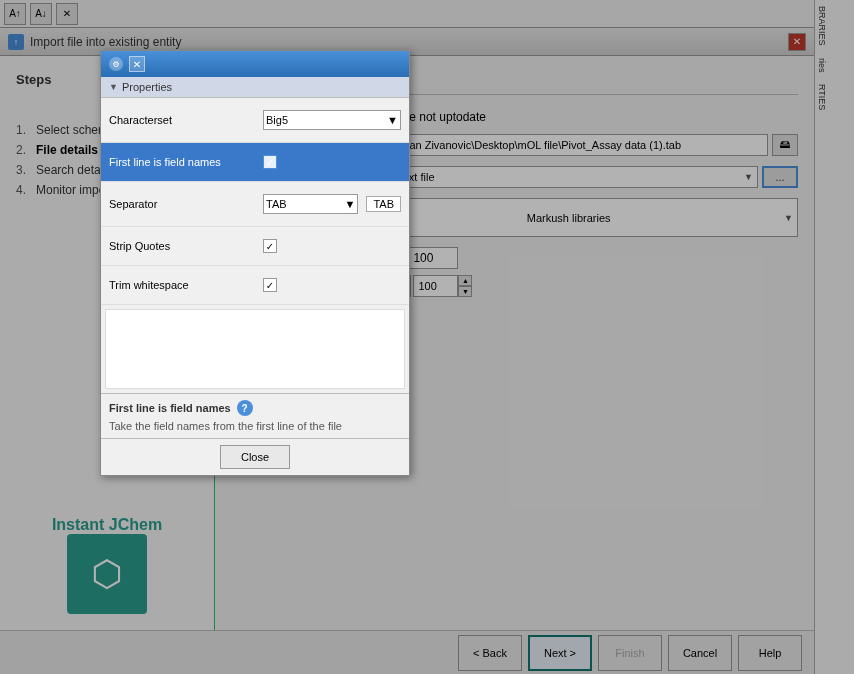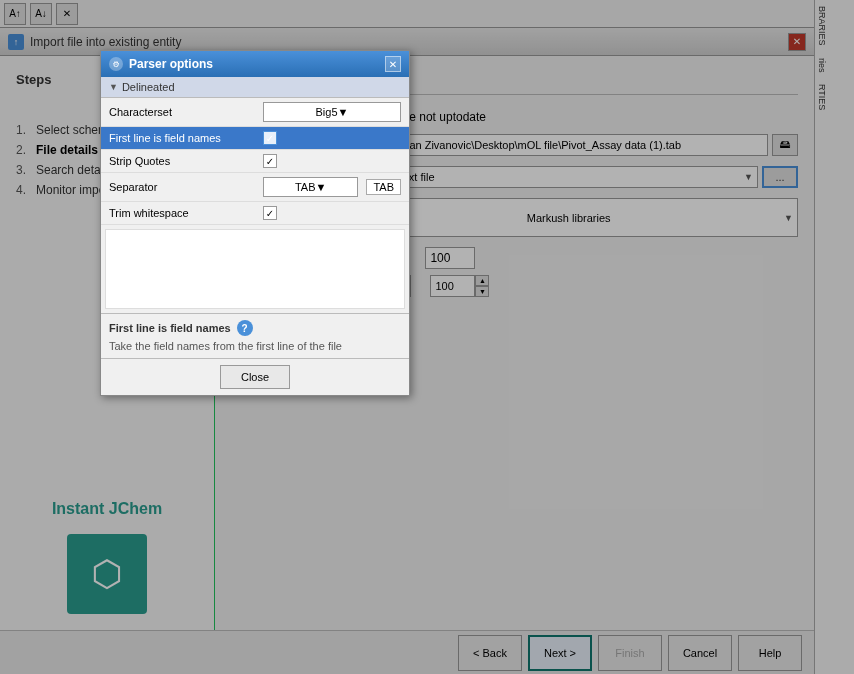--- a/index.html
+++ b/index.html
@@ -140,21 +140,21 @@
 
     
     .branding {
       margin-top: auto;
       text-align: center;
     }
     .brand-text {
       color: #2a9d8f;
       font-size: 16px;
       font-weight: bold;
-      margin-bottom: 16px;
+      margin-bottom: 0;
     }
     .brand-logo {
       width: 80px; height: 80px;
       background: #2a9d8f;
       border-radius: 4px;
       margin: 0 auto;
       display: flex; align-items: center; justify-content: center;
     }
     .hex-icon {
       color: white;
@@ -243,21 +243,21 @@
       background: white;
       padding: 0 4px;
       font-size: 11px;
       display: flex; align-items: center; justify-content: space-between;
     }
     .table-icon { font-size: 11px; color: #555; }
 
     .records-section {
       display: flex;
       align-items: center;
-      gap: 19px;
+      gap: 2px;
       margin-top: 10px;
       margin-left: 100px;
     }
     .records-label { color: #333; }
     .records-value {
       border: 1px solid #999;
       background: white;
       width: 50px; height: 22px;
       display: flex; align-items: center;
       padding: 0 4px;
@@ -386,38 +386,38 @@
       border-collapse: collapse;
     }
     .parser-table tr {
       border-bottom: 1px solid #ddd;
     }
     .parser-table tr.selected {
       background: #3a78c9;
       color: white;
     }
     .parser-table td {
-      padding: 4px 8px;
+      padding: 12px 8px;
       font-size: 11px;
     }
     .parser-table td:first-child {
       width: 50%;
     }
     .parser-table td:last-child {
       width: 50%;
     }
 
     .parser-select {
       width: 100%;
       height: 20px;
       border: 1px solid #999;
       background: white;
       font-size: 11px;
       padding: 0 2px;
-      display: flex; align-items: center; justify-content: center;
+      display: flex; align-items: center; justify-content: space-between;
     }
     .check-box {
       width: 14px; height: 14px;
       border: 1px solid #999;
       background: white;
       display: flex; align-items: center; justify-content: center;
       font-size: 10px;
     }
     .tab-badge {
       background: white;
@@ -594,70 +594,69 @@
     <button class="footer-btn">Cancel</button>
     <button class="footer-btn">Help</button>
   </div>
 </div>
 
 <div class="modal-overlay">
   <div class="parser-dialog">
 
     <div class="parser-titlebar">
       <div class="parser-title-icon">⚙</div>
-      <span class="parser-title-text">Parser options</span>
       <div class="parser-close-btn">✕</div>
     </div>
 
     <div class="parser-props-header">
       <span class="expand-icon">▼</span>
-      <span>Delineated</span>
+      <span>Properties</span>
     </div>
 
     <table class="parser-table">
       <tbody>
 
         <tr>
           <td>Characterset</td>
           <td>
             <div class="parser-select">
               <span>Big5</span>
               <span>▼</span>
             </div>
           </td>
         </tr>
 
         <tr class="selected">
           <td>First line is field names</td>
           <td>
             <div class="check-box" style="background:#e8f0fa; border-color: #4a90d9;">✓</div>
-          </td>
-        </tr>
-
-        <tr>
-          <td>Strip Quotes</td>
-          <td>
-            <div class="check-box">✓</div>
           </td>
         </tr>
 
         <tr>
           <td>Separator</td>
           <td>
             <div style="display:flex; align-items:center; gap:4px;">
               <div class="parser-select" style="flex:1;">
                 <span>TAB</span>
                 <span>▼</span>
               </div>
               <div class="tab-badge">TAB</div>
             </div>
           </td>
         </tr>
 
         <tr>
+          <td>Strip Quotes</td>
+          <td>
+            <div class="check-box">✓</div>
+          </td>
+        </tr>
+
+        <tr>
           <td>Trim whitespace</td>
           <td>
             <div class="check-box">✓</div>
           </td>
         </tr>
       </tbody>
     </table>
 
     <div class="parser-empty"></div>
 

